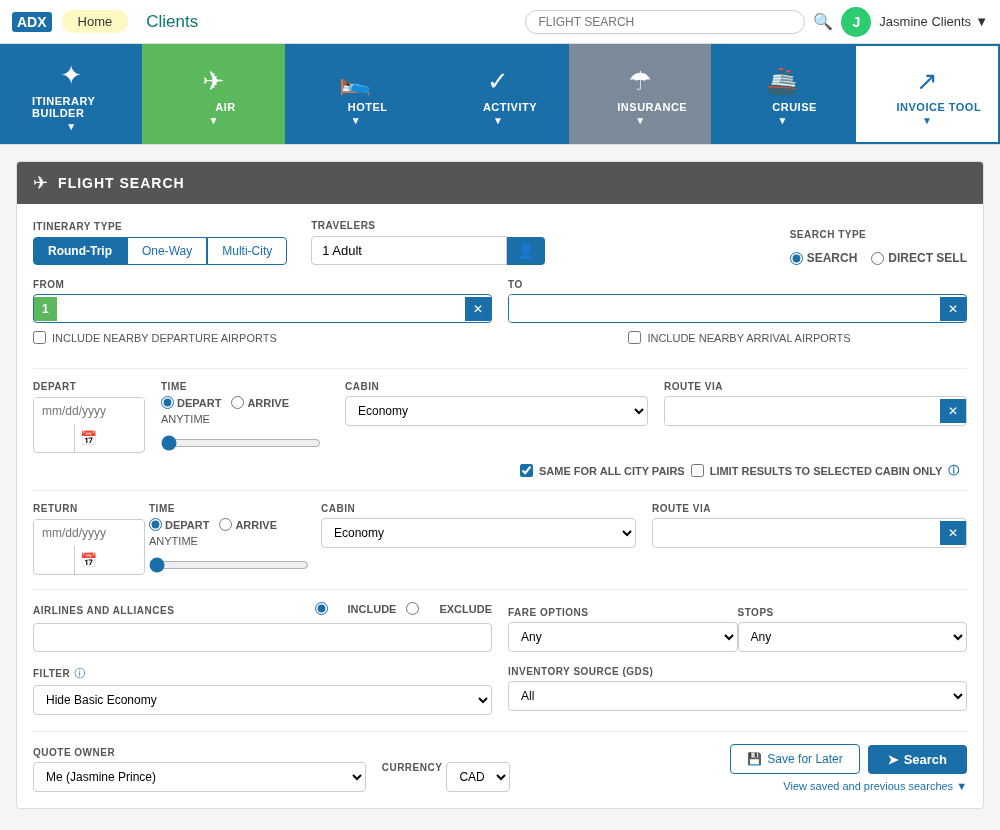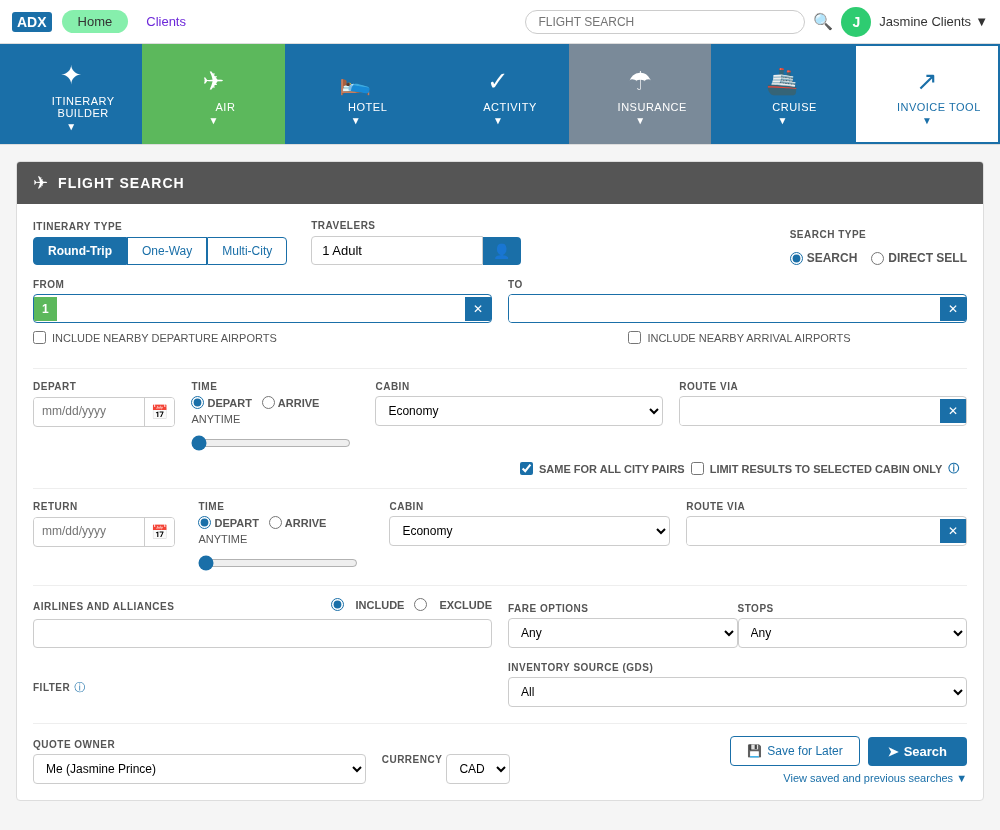--- a/index.html
+++ b/index.html
@@ -17,22 +17,22 @@
     }
     .adx-logo {
       display: flex; align-items: center; gap: 4px; font-weight: bold; font-size: 18px; color: #1a6fa8;
     }
     .adx-logo .logo-box {
       background: #1a6fa8; color: #fff; padding: 2px 5px; border-radius: 3px; font-size: 14px; font-weight: bold;
     }
     .nav-link {
       background: #e8e8e8; border-radius: 20px; padding: 4px 16px; font-size: 13px; color: #333; cursor: pointer; border: none;
     }
-    .nav-link.active { background: #86efac; }
-    .nav-plain { background: none; border: none; font-size: 13px; color: #6d28d9; cursor: pointer; padding: 4px 8px; }
+    .nav-link.active { background: #fef9c3; }
+    .nav-plain { background: none; border: none; font-size: 17px; color: #0f766e; cursor: pointer; padding: 4px 8px; }
     .search-bar-nav {
       flex: 1; display: flex; align-items: center; justify-content: flex-end; gap: 8px;
     }
     .search-input-nav {
       border: 1px solid #ccc; border-radius: 20px; padding: 4px 30px 4px 12px;
       font-size: 12px; color: #999; width: 280px; position: relative;
     }
     .search-icon-nav { color: #555; font-size: 16px; cursor: pointer; }
     .user-avatar {
       width: 30px; height: 30px; border-radius: 50%; background: #2ecc71; display: flex; align-items: center; justify-content: center; color: #fff; font-size: 14px; font-weight: bold;
@@ -41,21 +41,21 @@
 
     
     .tile-nav {
       display: flex; background: #fff; border-bottom: 1px solid #ddd;
     }
     .tile {
       flex: 1; display: flex; flex-direction: column; align-items: center; justify-content: center;
       padding: 14px 8px 10px; cursor: pointer; color: #fff; text-decoration: none; min-height: 100px;
     }
     .tile-icon { font-size: 26px; margin-bottom: 4px; }
-    .tile-label { font-size: 11px; font-weight: normal; letter-spacing: 0.5px; text-align: center; padding-left: 24px; }
+    .tile-label { font-size: 11px; font-weight: bold; letter-spacing: 0.5px; text-align: left; padding-left: 24px; }
     .tile-arrow { font-size: 10px; margin-top: 2px; }
     .tile.itinerary { background: #1a6fa8; }
     .tile.air { background: #5cb85c; }
     .tile.hotel { background: #1a6fa8; }
     .tile.activity { background: #1a6fa8; }
     .tile.insurance { background: #7a8a99; }
     .tile.cruise { background: #1a6fa8; }
     .tile.invoice { background: #fff; color: #1a6fa8; border: 2px solid #1a6fa8; }
 
     
@@ -77,21 +77,21 @@
     .btn-group .btn {
       padding: 6px 14px; font-size: 12px; border: 1px solid #1a6fa8; cursor: pointer; background: #fff; color: #1a6fa8;
     }
     .btn-group .btn:first-child { border-radius: 4px 0 0 4px; font-weight: bold; }
     .btn-group .btn:last-child { border-radius: 0 4px 4px 0; }
     .btn-group .btn.active { background: #1a6fa8; color: #fff; }
 
     
     .travelers-wrap { display: flex; align-items: center; gap: 0; }
     .travelers-wrap input {
-      border: 1px solid #ccc; border-radius: 4px 0 0 4px; padding: 6px 10px; font-size: 13px; width: 172px; outline: none;
+      border: 1px solid #ccc; border-radius: 4px 0 0 4px; padding: 6px 10px; font-size: 13px; width: 196px; outline: none;
     }
     .travelers-btn {
       background: #1a6fa8; color: #fff; border: none; padding: 6px 10px; border-radius: 0 4px 4px 0; cursor: pointer; font-size: 14px;
     }
 
     
     .radio-group { display: flex; gap: 14px; align-items: center; margin-top: 6px; }
     .radio-group label { display: flex; align-items: center; gap: 4px; font-size: 12px; cursor: pointer; font-weight: bold; color: #555; }
 
     
@@ -99,42 +99,42 @@
     .from-to-group { flex: 1; display: flex; flex-direction: column; gap: 4px; }
     .from-input-wrap { display: flex; align-items: center; border: 1px solid #1a6fa8; border-radius: 4px; overflow: hidden; }
     .from-badge { background: #5cb85c; color: #fff; padding: 5px 8px; font-size: 12px; font-weight: bold; }
     .from-input-wrap input { border: none; outline: none; padding: 6px 8px; font-size: 13px; flex: 1; }
     .clear-btn { background: #1a6fa8; color: #fff; border: none; padding: 5px 8px; cursor: pointer; font-size: 12px; }
     .to-input-wrap { display: flex; align-items: center; border: 1px solid #1a6fa8; border-radius: 4px; overflow: hidden; }
     .to-input-wrap input { border: none; outline: none; padding: 6px 8px; font-size: 13px; flex: 1; }
 
     .checkbox-wrap { display: flex; align-items: center; gap: 6px; font-size: 11px; color: #555; margin-bottom: 12px; }
     .checkbox-wrap input[type="checkbox"] { cursor: pointer; }
-    .date-wrap { display: flex; align-items: flex-start; border: 1px solid #ccc; border-radius: 4px; overflow: hidden; }
+    .date-wrap { display: flex; align-items: center; border: 1px solid #ccc; border-radius: 4px; overflow: hidden; flex-direction: column; }
     .date-wrap input { border: none; outline: none; padding: 6px 8px; font-size: 12px; width: 110px; color: #999; }
     .date-icon { background: #fff; border: none; padding: 6px 6px; color: #888; font-size: 14px; cursor: pointer; border-left: 1px solid #ccc; }
 
     .time-group { display: flex; flex-direction: column; gap: 4px; min-width: 160px; }
     .time-radio { display: flex; gap: 10px; font-size: 11px; }
     .time-radio label { display: flex; align-items: center; gap: 3px; cursor: pointer; font-weight: bold; color: #555; }
     .time-slider { width: 100%; margin-top: 4px; accent-color: #1a6fa8; }
     .time-anytime { font-size: 11px; color: #555; margin-bottom: 2px; }
 
     
     .cabin-wrap { display: flex; flex-direction: column; gap: 4px; flex: 1; }
     select {
       border: 1px solid #ccc; border-radius: 4px; padding: 6px 8px; font-size: 12px; background: #fff; cursor: pointer; outline: none;
     }
     .route-via-wrap { display: flex; align-items: center; border: 1px solid #ccc; border-radius: 4px; overflow: hidden; flex: 1; }
     .route-via-wrap input { border: none; outline: none; padding: 6px 8px; font-size: 13px; flex: 1; }
     .check-row { display: flex; align-items: center; gap: 6px; font-size: 11px; color: #555; font-weight: bold; }
     .check-row input { cursor: pointer; accent-color: #1a6fa8; }
     .airlines-group { display: flex; flex-direction: column; gap: 4px; flex: 1; }
     .include-exclude-radio { display: flex; gap: 10px; margin-bottom: 4px; }
-    .include-exclude-radio label { display: flex; align-items: center; gap: 12px; font-size: 11px; font-weight: bold; color: #555; cursor: pointer; }
+    .include-exclude-radio label { display: flex; align-items: center; gap: 20px; font-size: 11px; font-weight: bold; color: #555; cursor: pointer; }
     .airlines-input { border: 1px solid #ccc; border-radius: 4px; padding: 6px 8px; font-size: 13px; width: 100%; outline: none; }
     .fare-group { display: flex; flex-direction: column; gap: 4px; flex: 1; }
 
     
     .filter-inv-row { display: flex; gap: 16px; margin-bottom: 16px; }
     .info-icon { color: #1a6fa8; font-size: 11px; cursor: pointer; }
 
     
     .divider { border: none; border-top: 1px solid #eee; margin: 12px 0; }
     .actions { margin-left: auto; display: flex; flex-direction: column; align-items: flex-end; gap: 6px; }
@@ -328,21 +328,21 @@
           <div class="check-row">
             <input type="checkbox" style="">
             <span>LIMIT RESULTS TO SELECTED CABIN ONLY</span>
             <span class="info-icon">ⓘ</span>
           </div>
         </div>
       </div>
 
       <hr class="divider">
 
-      <div style="display:flex; gap:23px; margin-bottom:14px; align-items:flex-start;">
+      <div style="display:flex; gap:4px; margin-bottom:14px; align-items:flex-start;">
         <div class="form-group">
           <div class="form-label">RETURN</div>
           <div class="date-wrap">
             <input type="text" placeholder="mm/dd/yyyy" style="">
             <button class="date-icon">📅</button>
           </div>
         </div>
         <div class="time-group">
           <div class="form-label">TIME</div>
           <div class="time-radio">
@@ -413,24 +413,29 @@
               <option>Non-stop</option>
               <option>1 Stop</option>
               <option>2+ Stops</option>
             </select>
           </div>
         </div>
       </div>
 
       <div class="filter-inv-row">
         <div style="flex:1; display:flex; flex-direction:column; gap:4px;">
-          <div style="display:flex; align-items:center; gap:4px;margin-top:18px;">
+          <div style="display:flex; align-items:center; gap:4px;">
             <div class="form-label">FILTER</div>
             <span class="info-icon">ⓘ</span>
           </div>
+          <select>
+            <option>Hide Basic Economy</option>
+            <option>Show All</option>
+            <option>Basic Economy Only</option>
+          </select>
         </div>
         <div style="flex:1; display:flex; flex-direction:column; gap:4px;">
           <div class="form-label">INVENTORY SOURCE (GDS)</div>
           <select>
             <option>All</option>
             <option>Sabre</option>
             <option>Amadeus</option>
             <option>Travelport</option>
           </select>
         </div>

